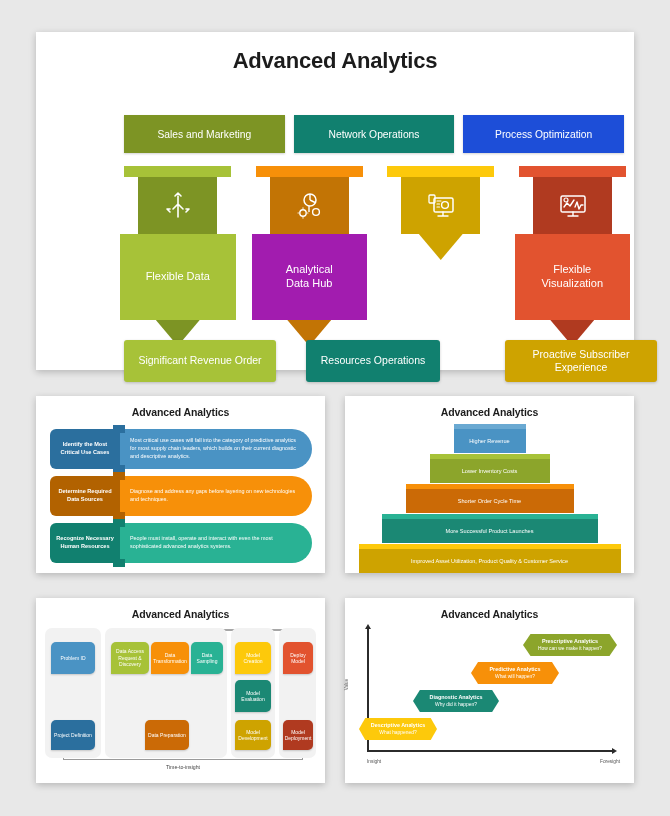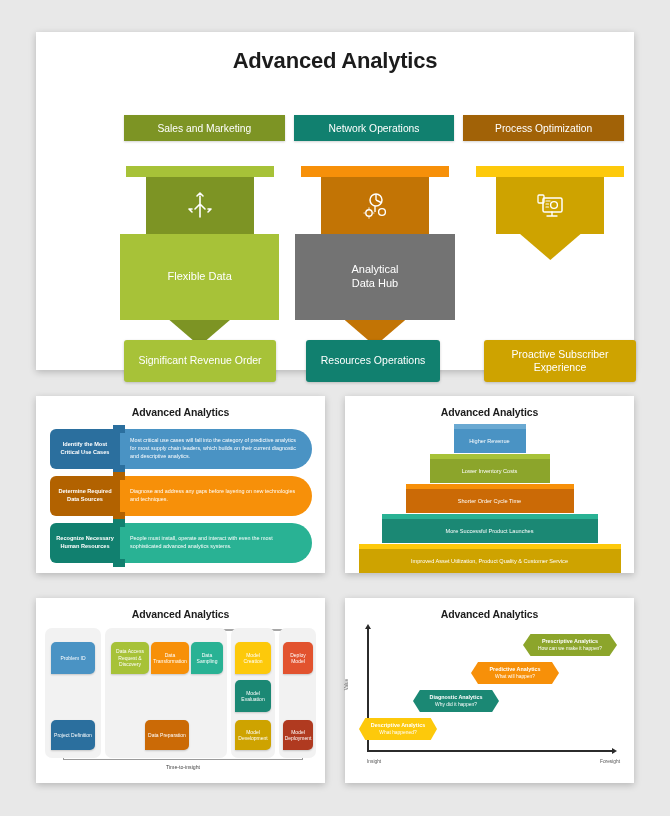--- a/index.html
+++ b/index.html
@@ -38,21 +38,21 @@
     padding-top: 10px;
     letter-spacing: -0.1px;
   }
 
   
   .cat-row {
     position: absolute; left: 88px; top: 83px;
     width: 500px; display: flex; gap: 9px;
   }
   .cat-chip {
-    flex: 1; height: 26px;
+    flex: 1; height: 38px;
     display: flex; align-items: center; justify-content: center;
     color: #fff; font-size: 10.3px;
     box-shadow: 0 1px 2px rgba(0,0,0,0.18);
   }
 
   .pillars {
     position: absolute; left: 84px; top: 134px;
     width: 510px; display: flex; gap: 16px;
   }
   .pillar { flex: 1; position: relative; }
@@ -189,21 +189,21 @@
 
   <div class="slide" id="slide-main">
     <div class="title-main">Advanced Analytics</div>
     <div class="cat-row" id="cat-row">
         <div class="cat-chip" style="background: rgb(125, 148, 36);">
           <span>Sales and Marketing</span>
         </div>
         <div class="cat-chip" style="background: rgb(17, 128, 111);">
           <span>Network Operations</span>
         </div>
-        <div class="cat-chip" style="background: #a16207;">
+        <div class="cat-chip" style="background: #1d4ed8;">
           <span>Process Optimization</span>
         </div>
       </div>
     <div class="pillars" id="pillars">
         <div class="pillar">
           <div class="cap" style="background:#a7c238"></div>
           <div class="head" style="background:#7d9424">
             <svg viewBox="0 0 30 30">
               <path d="M15 26V13M15 13l-5 5M15 13l5 5M15 13V5M12 5l3-3 3 3M7 18H4l3 3M23 18h3l-3 3" fill="none" stroke="#fff" stroke-width="1.6" stroke-linecap="round" stroke-linejoin="round"></path>
             </svg>
@@ -220,21 +220,21 @@
           <div class="head" style="background:#c27405">
             <svg viewBox="0 0 30 30">
               <circle cx="16" cy="9" r="6" fill="none" stroke="#fff" stroke-width="1.5"></circle>
               <path d="M16 9V3M16 9l5 2.5" stroke="#fff" stroke-width="1.4"></path>
               <path d="M15 15v6" stroke="#fff" stroke-width="1.4"></path>
               <circle cx="9" cy="22" r="3.2" fill="none" stroke="#fff" stroke-width="1.4"></circle>
               <circle cx="22" cy="21" r="3.4" fill="none" stroke="#fff" stroke-width="1.4"></circle>
               <path d="M9 17.8v-1.2M9 26.2v1.2M4.8 22H3.6M13.2 22h1.2" stroke="#fff" stroke-width="1.2"></path>
             </svg>
           </div>
-          <div class="body" style="background:#737373">
+          <div class="body" style="background:#a21caf">
             <span>Analytical<br>Data Hub</span>
           </div>
           <div class="tail" style="background: transparent; --c: #c27405;">
             <div style="position:absolute;inset:0;background:#c27405;clip-path:polygon(0 0,100% 0,50% 100%)"></div>
           </div>
         </div>
         <div class="pillar">
           <div class="cap" style="background:#fdc90b"></div>
           <div class="head" style="background:#cea300">
             <svg viewBox="0 0 30 30">
@@ -242,29 +242,47 @@
               <path d="M17 21v4M12 25h10" stroke="#fff" stroke-width="1.4" stroke-linecap="round"></path>
               <circle cx="19" cy="14" r="3.4" fill="none" stroke="#fff" stroke-width="1.4"></circle>
               <path d="M11 10h4M11 13h2.5M11 16h2.5" stroke="#fff" stroke-width="1.2" stroke-linecap="round"></path>
               <rect x="3" y="4" width="6" height="8" rx="1" fill="none" stroke="#fff" stroke-width="1.3"></rect>
             </svg>
           </div>
           <div class="tail" style="background: transparent; --c: #cea300;">
             <div style="position:absolute;inset:0;background:#cea300;clip-path:polygon(0 0,100% 0,50% 100%)"></div>
           </div>
         </div>
+        <div class="pillar">
+          <div class="cap" style="background:#e2532f"></div>
+          <div class="head" style="background:#b03a20">
+            <svg viewBox="0 0 30 30">
+              <rect x="4" y="5" width="24" height="16" rx="1.6" fill="none" stroke="#fff" stroke-width="1.5"></rect>
+              <path d="M16 21v4M11 25h10" stroke="#fff" stroke-width="1.4" stroke-linecap="round"></path>
+              <path d="M7 16l3-4 3 3 4-6" fill="none" stroke="#fff" stroke-width="1.4" stroke-linecap="round" stroke-linejoin="round"></path>
+              <path d="M18 16l2-5 2 7 2-4h2" fill="none" stroke="#fff" stroke-width="1.4" stroke-linecap="round" stroke-linejoin="round"></path>
+              <circle cx="9" cy="9" r="2" fill="none" stroke="#fff" stroke-width="1.2"></circle>
+            </svg>
+          </div>
+          <div class="body" style="background:#e2532f">
+            <span>Flexible<br>Visualization</span>
+          </div>
+          <div class="tail" style="background: transparent; --c: #b03a20;">
+            <div style="position:absolute;inset:0;background:#b03a20;clip-path:polygon(0 0,100% 0,50% 100%)"></div>
+          </div>
+        </div>
       </div>
     <div class="outcomes" id="outcomes" style="display: block; position: absolute;">
         <div class="outcome" style="position: absolute; left: 0px; top: 0px; width: 152px; background: rgb(167, 194, 56);">
           <span>Significant Revenue Order</span>
         </div>
         <div class="outcome" style="position: absolute; left: 182px; top: 0px; width: 134px; background: rgb(17, 128, 111);">
           <span>Resources Operations</span>
         </div>
-        <div class="outcome" style="position: absolute; left: 360px; top: 0px; width: 152px; background: rgb(206, 163, 0);">
+        <div class="outcome" style="position: absolute; left: 381px; top: 0px; width: 152px; background: rgb(206, 163, 0);">
           <span>Proactive Subscriber Experience</span>
         </div>
       </div>
   </div>
 
   <div class="slide" id="slide-arrows">
     <div class="title-small">Advanced Analytics</div>
     <div class="arrow-list" id="arrow-list">
         <div class="arrow-item">
           <div class="arrow-body" style="background:#4a93c4"></div>

